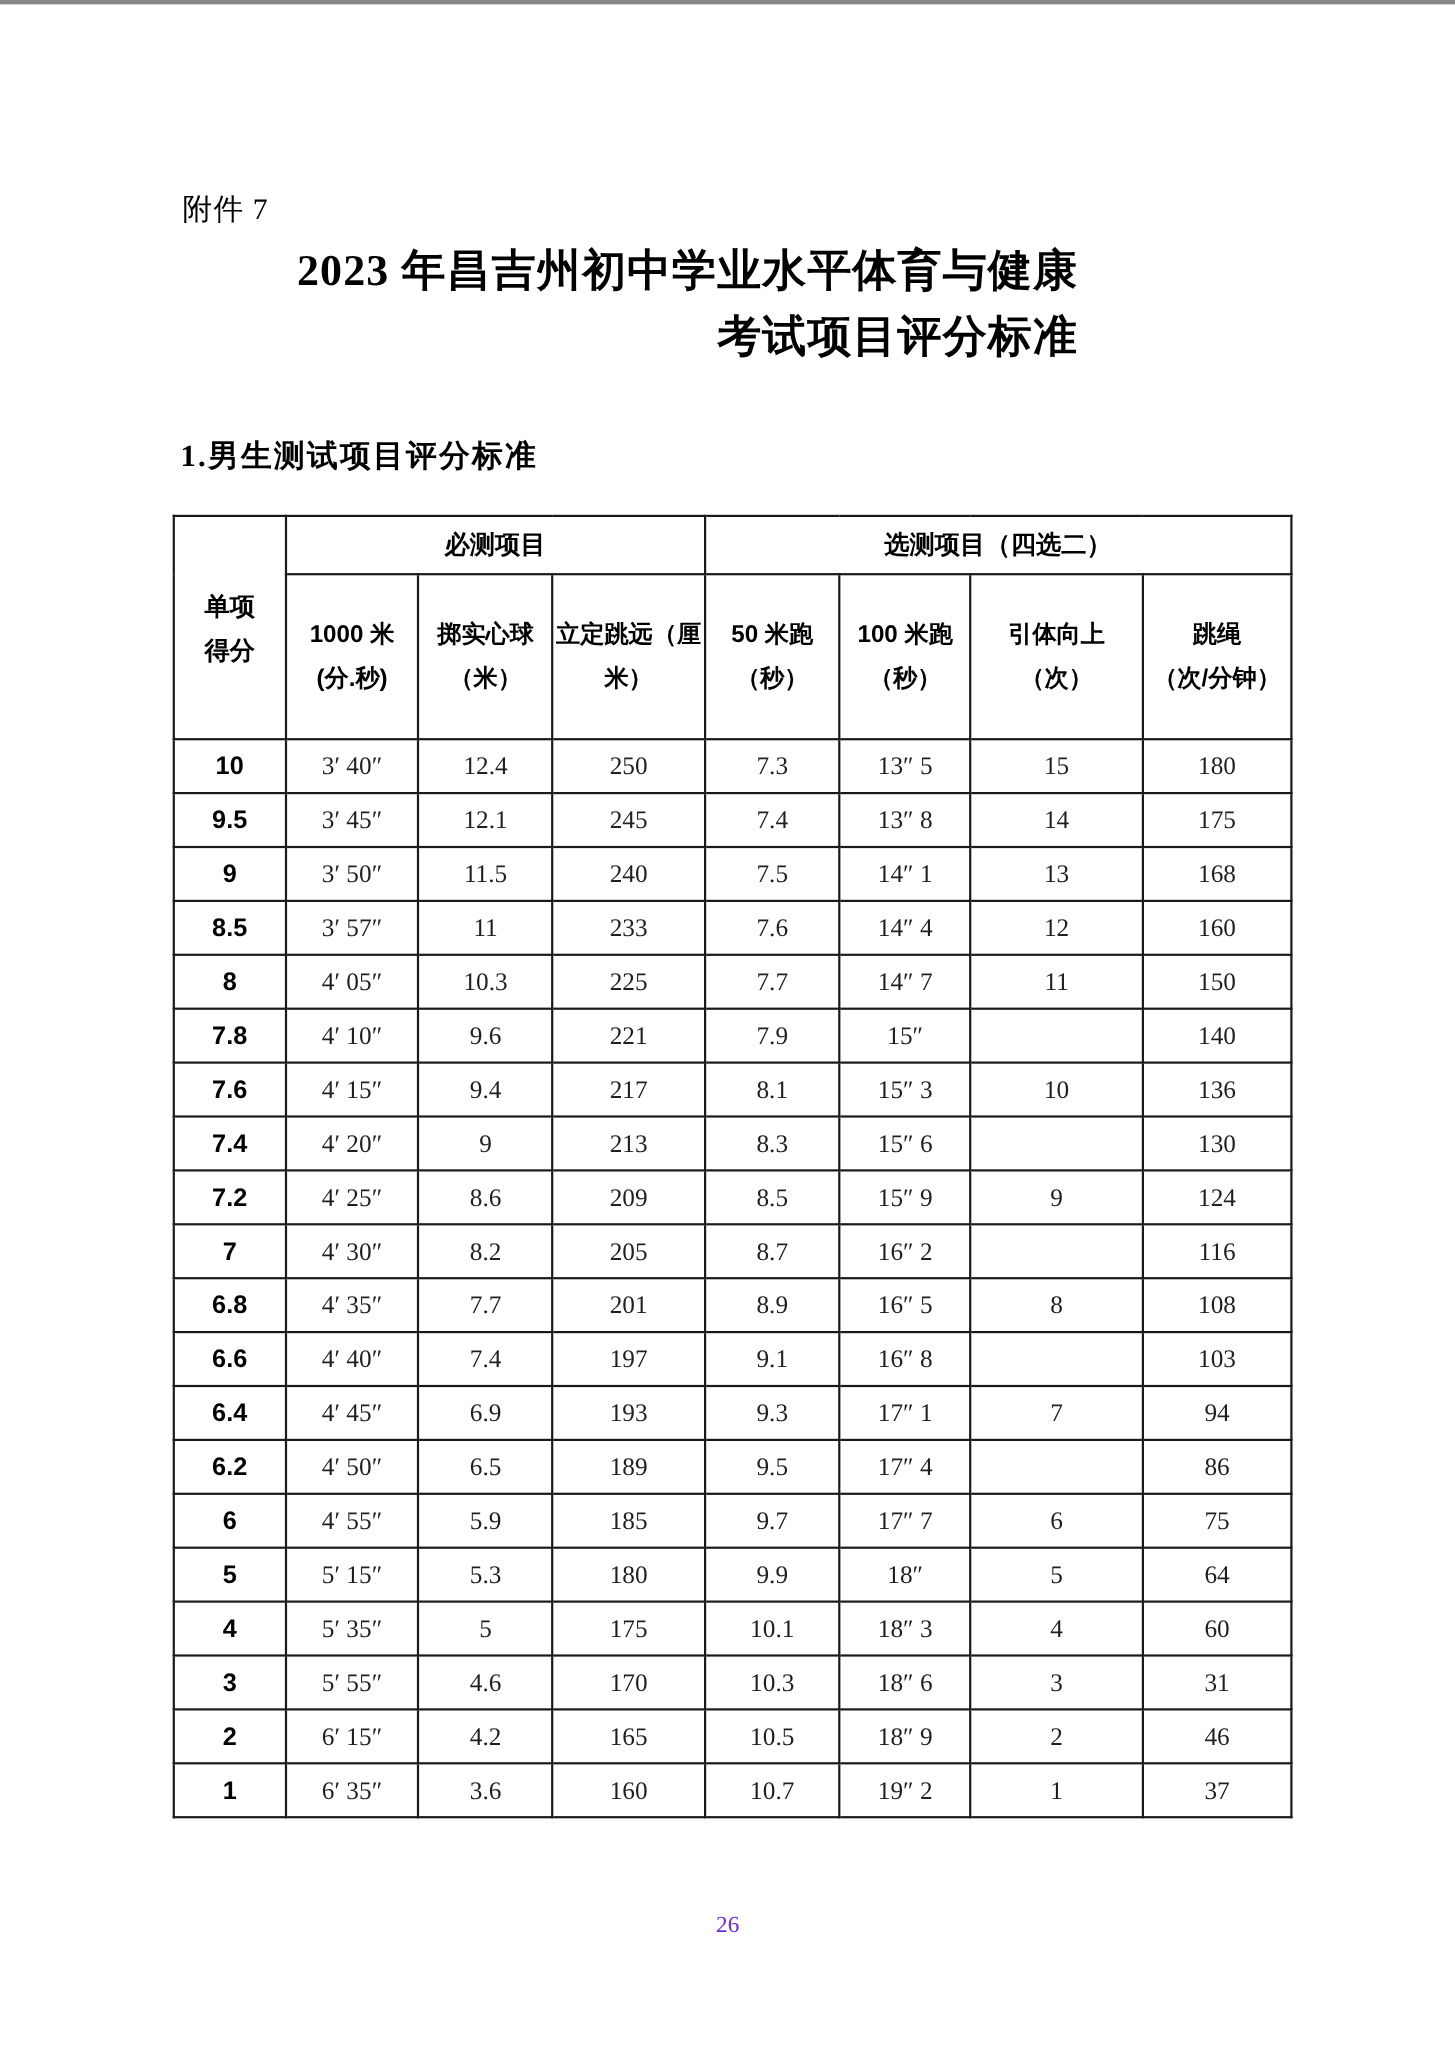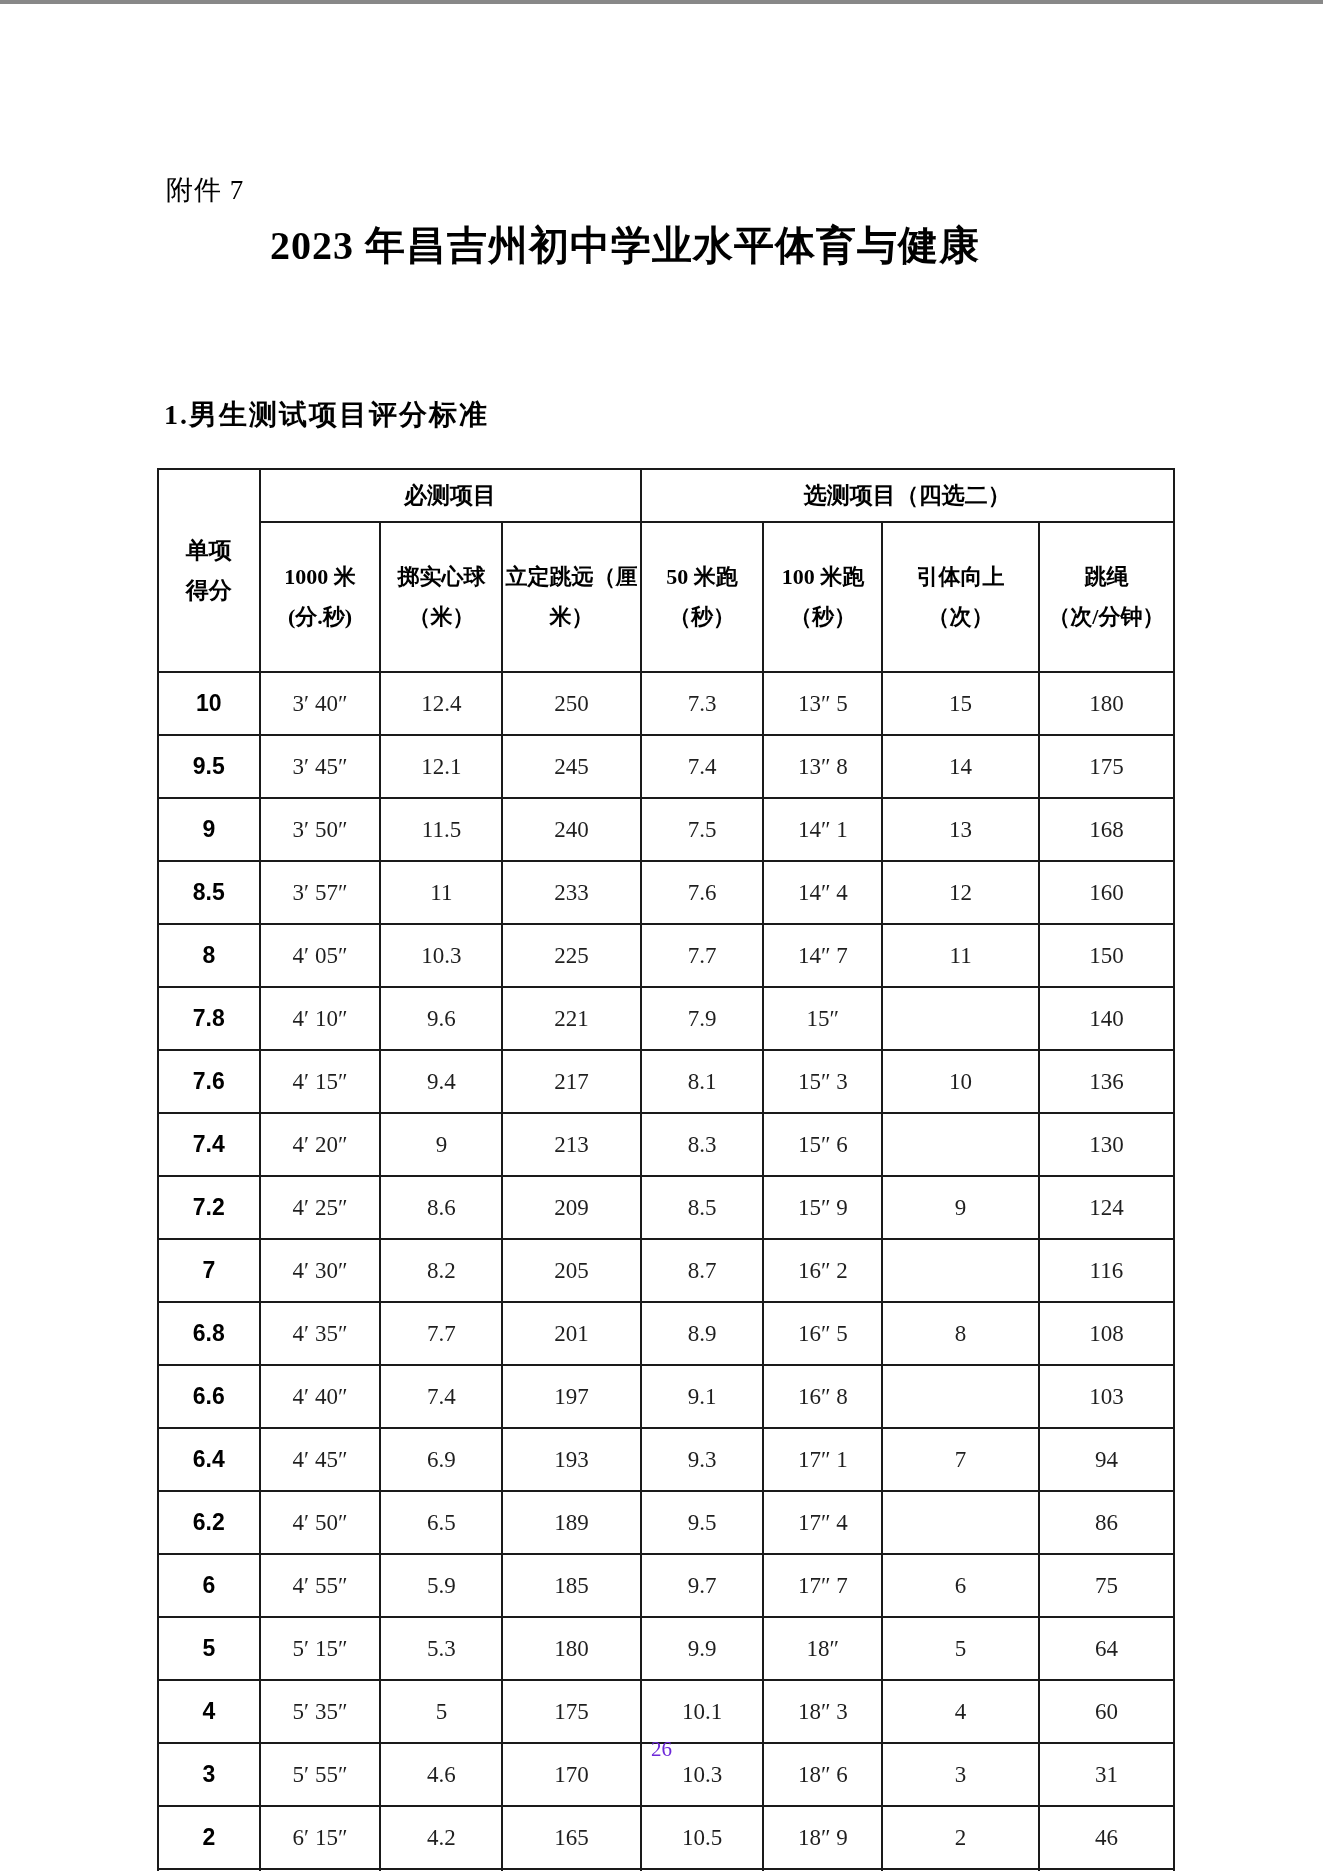--- a/index.html
+++ b/index.html
@@ -30,23 +30,23 @@
     width:1018px;
     border-collapse:collapse; table-layout:fixed;
   }
   table.score-table th, table.score-table td {
     border:2px solid #1a1a1a;
     text-align:center; vertical-align:middle;
     padding:0;
   }
   tr.group-row { height:53px; }
   tr.colhead-row { height:150px; }
-  tbody tr { height:63px; }
+  tbody tr { height:49px; }
   th.corner, th.group, th.colhead {
-    font-family:Liberation Serif, serif;
+    font-family:Liberation Sans, sans-serif;
     font-weight:bold; font-size:23px;
   }
   th.corner .hline, th.colhead .hline { display:block; line-height:40px; }
   th.colhead { font-size:22px; }
   td.score {
     font-weight:bold; font-size:23px;
     font-family:"Liberation Sans","DejaVu Sans",sans-serif;
   }
   td.val {
     font-size:23px; color:#1f1f1f;
@@ -59,20 +59,21 @@
 </style>
 </head>
 <body>
 
 <div class="page">
 
   <div class="attachment">附件 7</div>
 
   <div class="title-block">
     <div>2023 年昌吉州初中学业水平体育与健康</div>
+    <div>考试项目评分标准</div>
   </div>
 
   <div class="section-heading">1.男生测试项目评分标准</div>
 
   <table class="score-table">
     <colgroup>
       <col style="width:10.0%">
       <col style="width:11.9%">
       <col style="width:12.0%">
       <col style="width:13.6%">

